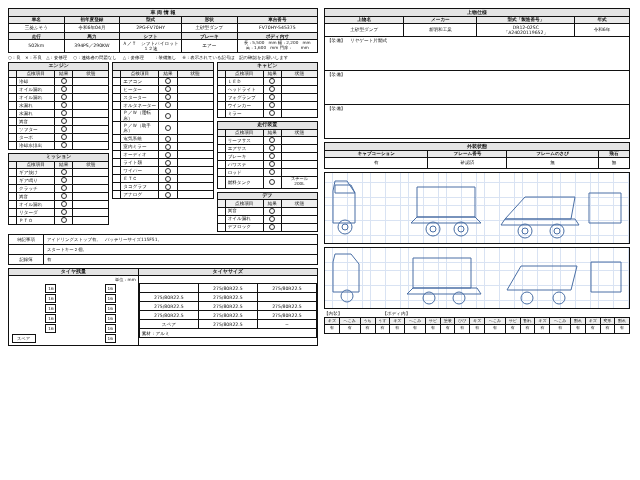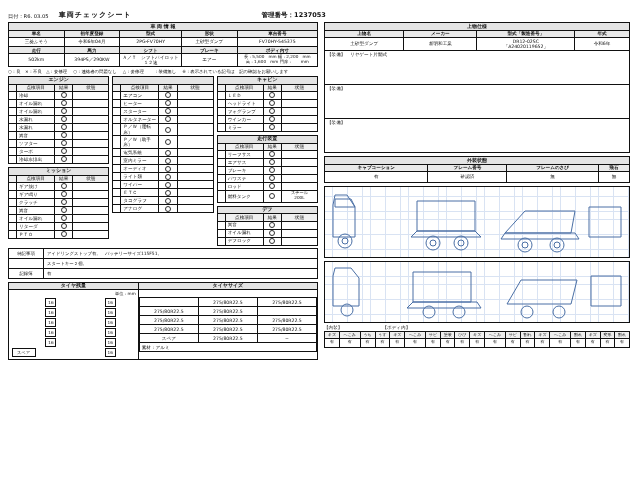--- a/index.html
+++ b/index.html
@@ -40,25 +40,20 @@
   .notebox .row:last-child{border-bottom:none;}
   .notebox .k{width:34px;border-right:0.6px solid #111;text-align:center;padding:2px 0;background:#fff;}
   .notebox .v{flex:1;text-align:left;padding:2px 3px;}
   .mini td{font-size:4px;padding:0.5px;}
 </style>
 </head>
 <body>
 
 <div class="page">
 
-  <div class="hdr">
-    <div class="date">日付：R6. 03.05</div>
-    <div class="title">車両チェックシート</div>
-    <div class="mgmt">管理番号：1237053</div>
-  </div>
 
   <div class="cols">
 
     <div class="colL">
 
       <table>
         <tbody>
             <tr>
               <td class="ttl" colspan="5">車 両 情 報</td>
             </tr>

